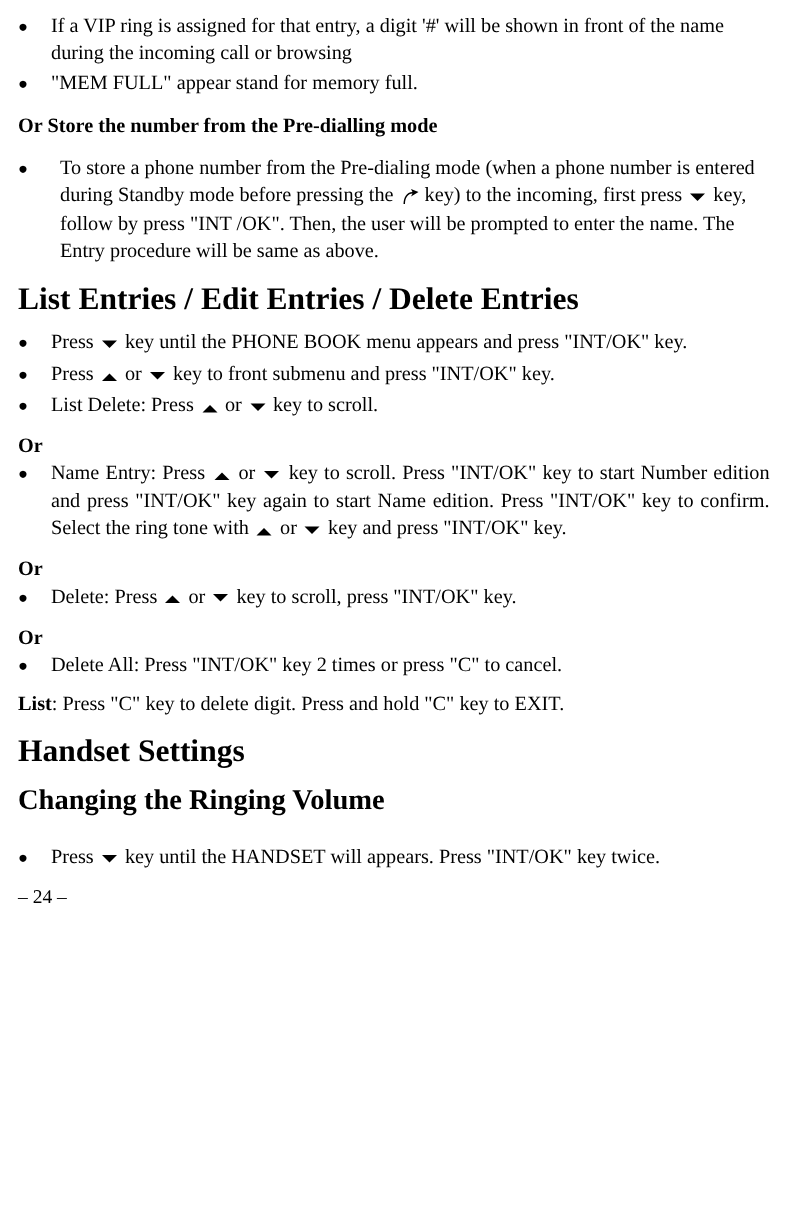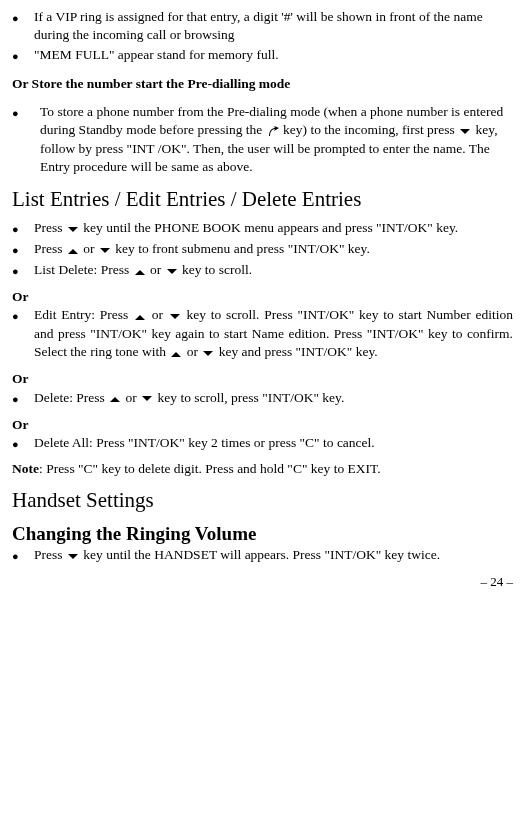--- a/index.html
+++ b/index.html
@@ -37,37 +37,37 @@
   }
   .li-text.justify {
     text-align: justify;
   }
   .sect-bold {
     font-weight: bold;
     margin: 10px 0;
   }
   h1 {
     font-size: 21px;
-    font-weight: normal;
+    font-weight: bold;
     margin: 8px 0 6px 0;
   }
   h2 {
     font-size: 19px;
     font-weight: bold;
-    margin: 6px 0 0 0;
+    margin: 6px 0 16px 0;
   }
   .or-line {
     font-weight: bold;
     margin: 0;
   }
   .note-line {
     margin: 2px 0 6px 0;
   }
   .page-num {
-    text-align: right;
+    text-align: left;
     font-size: 13px;
   }
   .icon {
     display: inline-block;
     vertical-align: middle;
     width: 14px;
     text-align: center;
   }
   .icon svg {
     vertical-align: middle;
@@ -80,21 +80,21 @@
   <li>
     <span class="bullet">●</span>
     <span class="li-text">If a VIP ring is assigned for that entry, a digit '#' will be shown in front of the name during the incoming call or browsing</span>
   </li>
   <li>
     <span class="bullet">●</span>
     <span class="li-text">"MEM FULL" appear stand for memory full.</span>
   </li>
 </ul>
 
-<div class="sect-bold">Or Store the number start the Pre-dialling mode</div>
+<div class="sect-bold">Or Store the number from the Pre-dialling mode</div>
 
 <ul class="bullet-list">
   <li>
     <span class="bullet-indent">●</span>
     <span class="li-text">
       <span>To store a phone number from the Pre-dialing mode (when a phone number is entered during Standby mode before pressing the </span>
       <span class="icon"><svg width="16" height="14" viewBox="0 0 16 14">
             <path d="M3 11 C3 7 5 3 9 3 L8 1 L13 3 L8 6 L9 4 C6 4 4 7 4 11 Z" fill="#000"></path>
           </svg></span>
       <span> key) to the incoming, first press </span>
@@ -146,21 +146,21 @@
           </svg></span>
       <span> key to scroll.</span>
     </span>
   </li>
 </ul>
 <div class="or-line">Or</div>
 <ul class="bullet-list">
   <li>
     <span class="bullet">●</span>
     <span class="li-text justify">
-      <span>Edit Entry: Press </span>
+      <span>Name Entry: Press </span>
       <span class="icon"><svg width="12" height="8" viewBox="0 0 12 8">
             <path d="M1 7 L6 2 L11 7 Z" fill="#000"></path>
           </svg></span>
       <span> or </span>
       <span class="icon"><svg width="12" height="8" viewBox="0 0 12 8">
             <path d="M1 1 L6 6 L11 1 Z" fill="#000"></path>
           </svg></span>
       <span> key to scroll. Press "INT/OK" key to start Number edition and press "INT/OK" key again to start Name edition. Press "INT/OK" key to confirm. Select the ring tone with </span>
       <span class="icon"><svg width="12" height="8" viewBox="0 0 12 8">
             <path d="M1 7 L6 2 L11 7 Z" fill="#000"></path>
@@ -191,21 +191,21 @@
   </li>
 </ul>
 <div class="or-line">Or</div>
 <ul class="bullet-list">
   <li>
     <span class="bullet">●</span>
     <span class="li-text">Delete All: Press "INT/OK" key 2 times or press "C" to cancel.</span>
   </li>
 </ul>
 <div class="note-line">
-  <b>Note</b><span>: Press "C" key to delete digit. Press and hold "C" key to EXIT.</span>
+  <b>List</b><span>: Press "C" key to delete digit. Press and hold "C" key to EXIT.</span>
 </div>
 
 <h1>Handset Settings</h1>
 <h2>Changing the Ringing Volume</h2>
 
 <ul class="bullet-list">
   <li>
     <span class="bullet">●</span>
     <span class="li-text justify">
       <span>Press </span>

